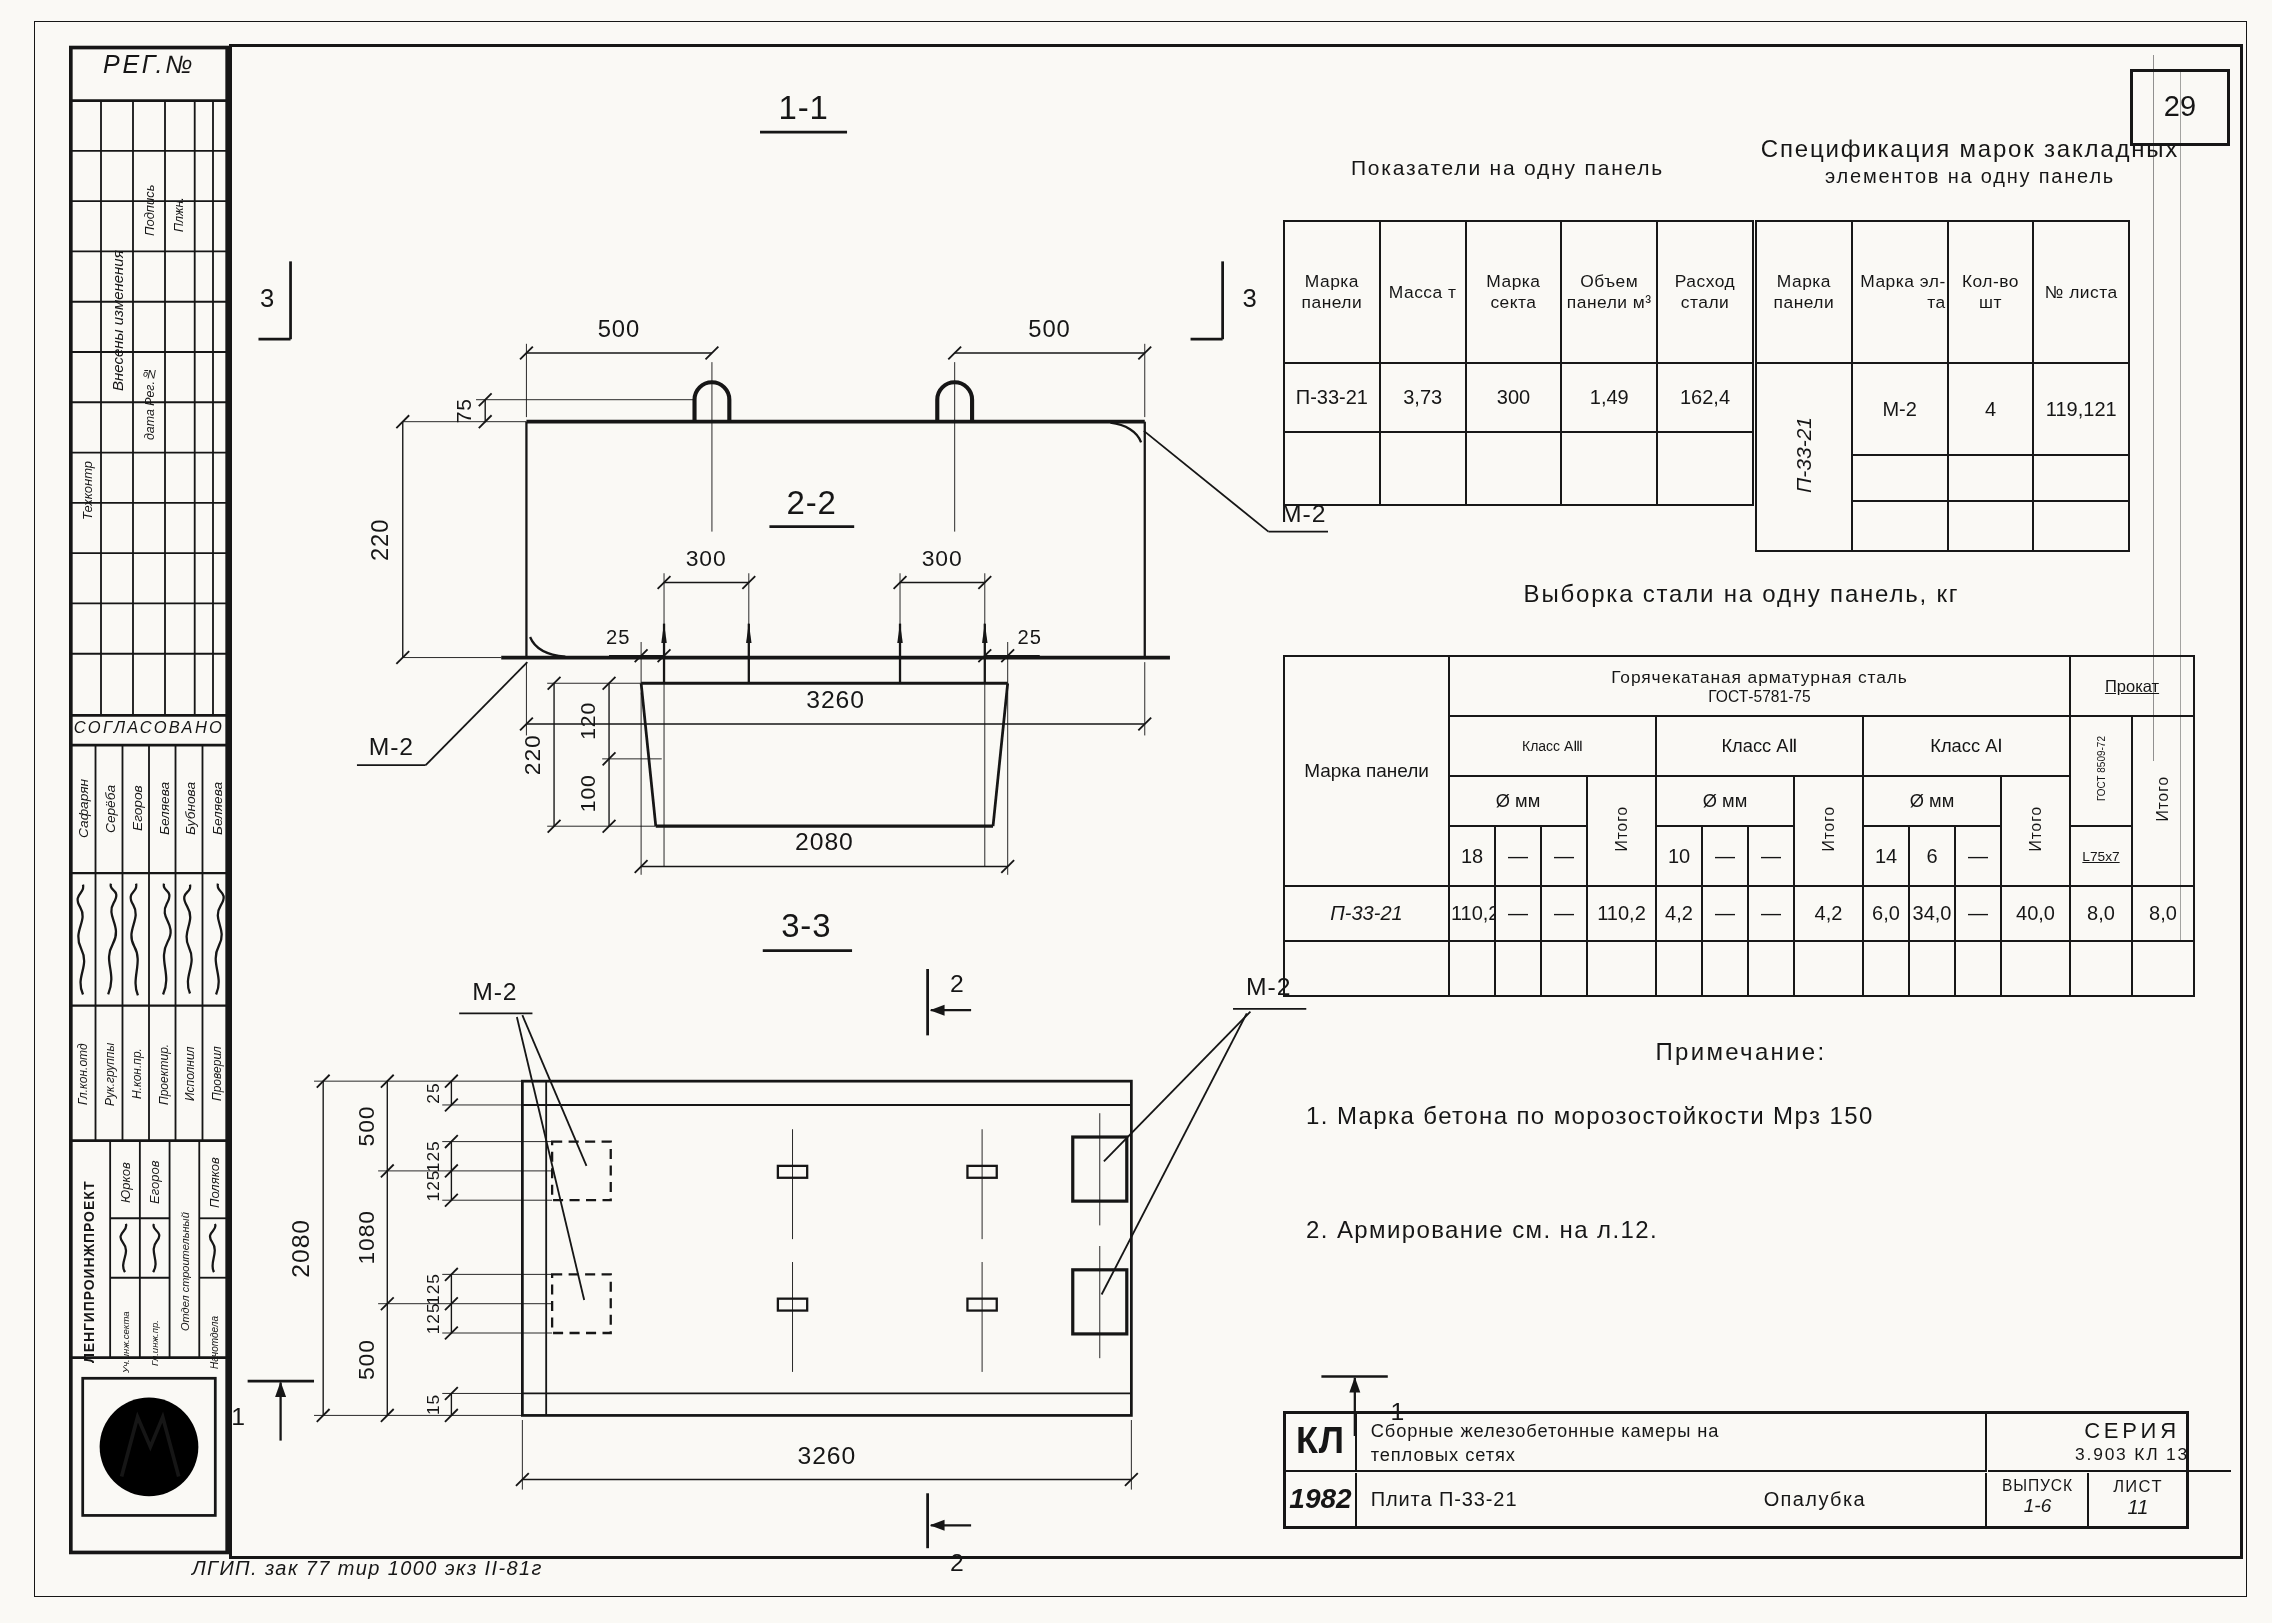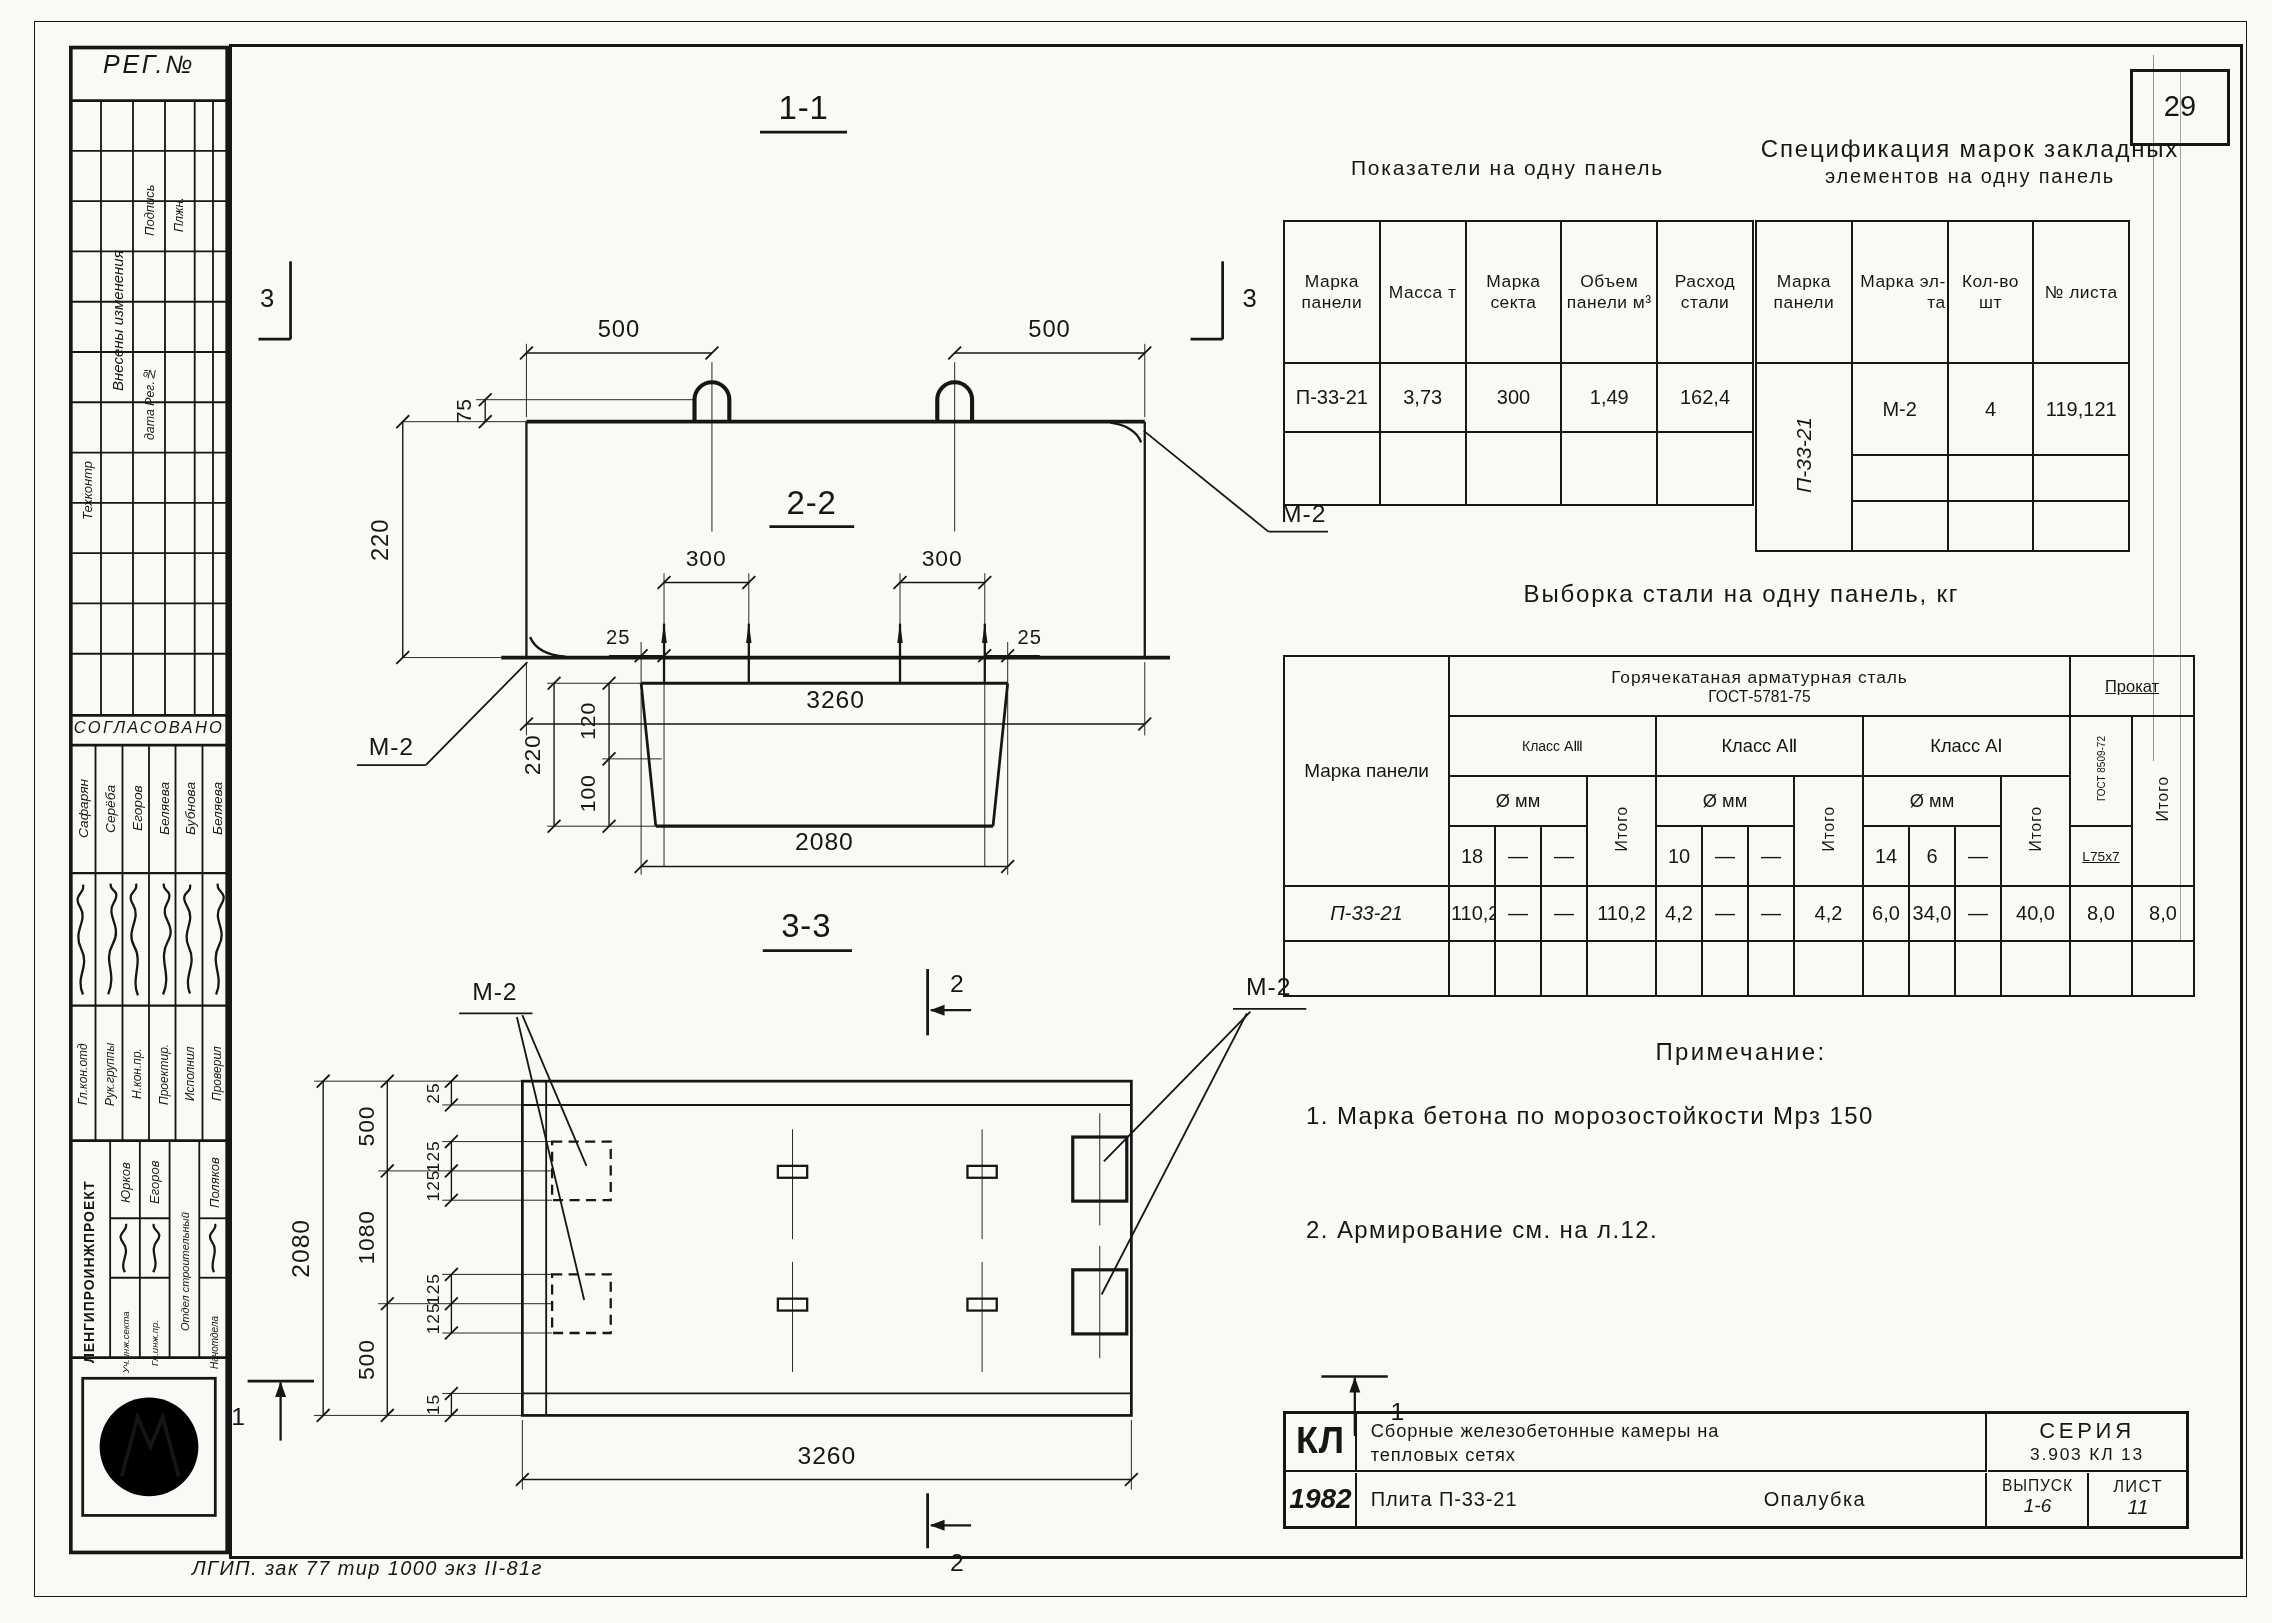--- a/index.html
+++ b/index.html
@@ -571,21 +571,21 @@
 
     <div class="abs c" style="left:0;top:59px;width:69px;height:53px;border-right:2.7px solid #161616;">
       <span style="font-size:28px;font-weight:bold;line-height:51px;font-style:italic;">1982</span>
     </div>
 
     <div class="abs" style="left:71px;top:0;width:628px;height:56px;border-right:2.7px solid #161616;border-bottom:2.7px solid #161616;">
       <div style="font-size:18.3px;margin:5.5px 0 0 13.7px;letter-spacing:0.9px;">Сборные железобетонные камеры на</div>
       <div style="font-size:18.3px;margin:2.7px 0 0 13.7px;letter-spacing:0.9px;">тепловых сетях</div>
     </div>
 
-    <div class="abs c" style="left:702px;top:0;width:198px;height:56px;border-bottom:2.7px solid #161616;">
+    <div class="abs c" style="left:702px;top:0;width:198px;height:56px;border-bottom:2.7px solid #161616;padding-left:45px;">
       <div style="font-size:22px;letter-spacing:3.7px;margin-top:3.7px;">СЕРИЯ</div>
       <div style="font-size:17.4px;letter-spacing:1.8px;">3.903 КЛ 13</div>
     </div>
 
     <div class="abs" style="left:71px;top:59px;width:628px;height:53px;border-right:2.7px solid #161616;display:flex;align-items:center;">
       <span style="font-size:20px;margin-left:13.7px;letter-spacing:0.9px;">Плита  П-33-21</span>
       <span style="font-size:20px;margin-left:auto;margin-right:119px;letter-spacing:1.4px;">Опалубка</span>
     </div>
 
     <div class="abs c" style="left:702px;top:59px;width:99px;height:53px;border-right:2.7px solid #161616;">

